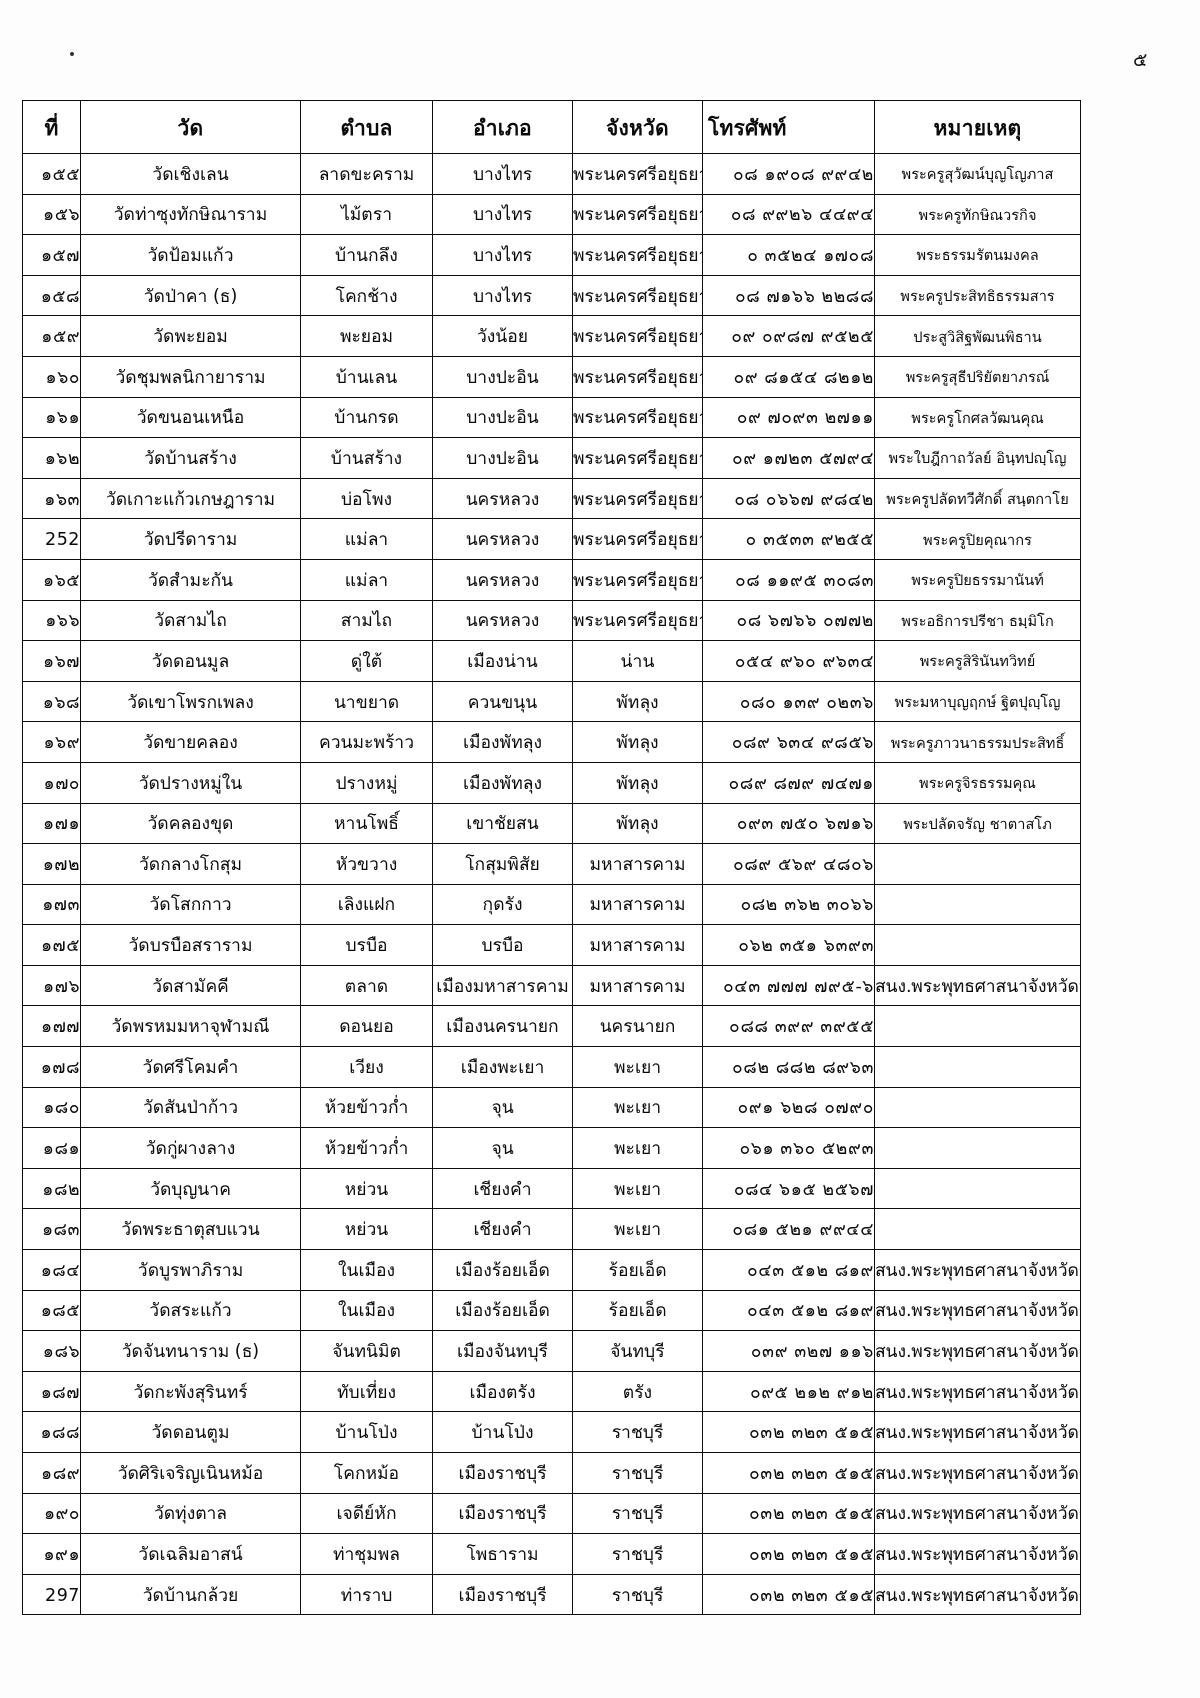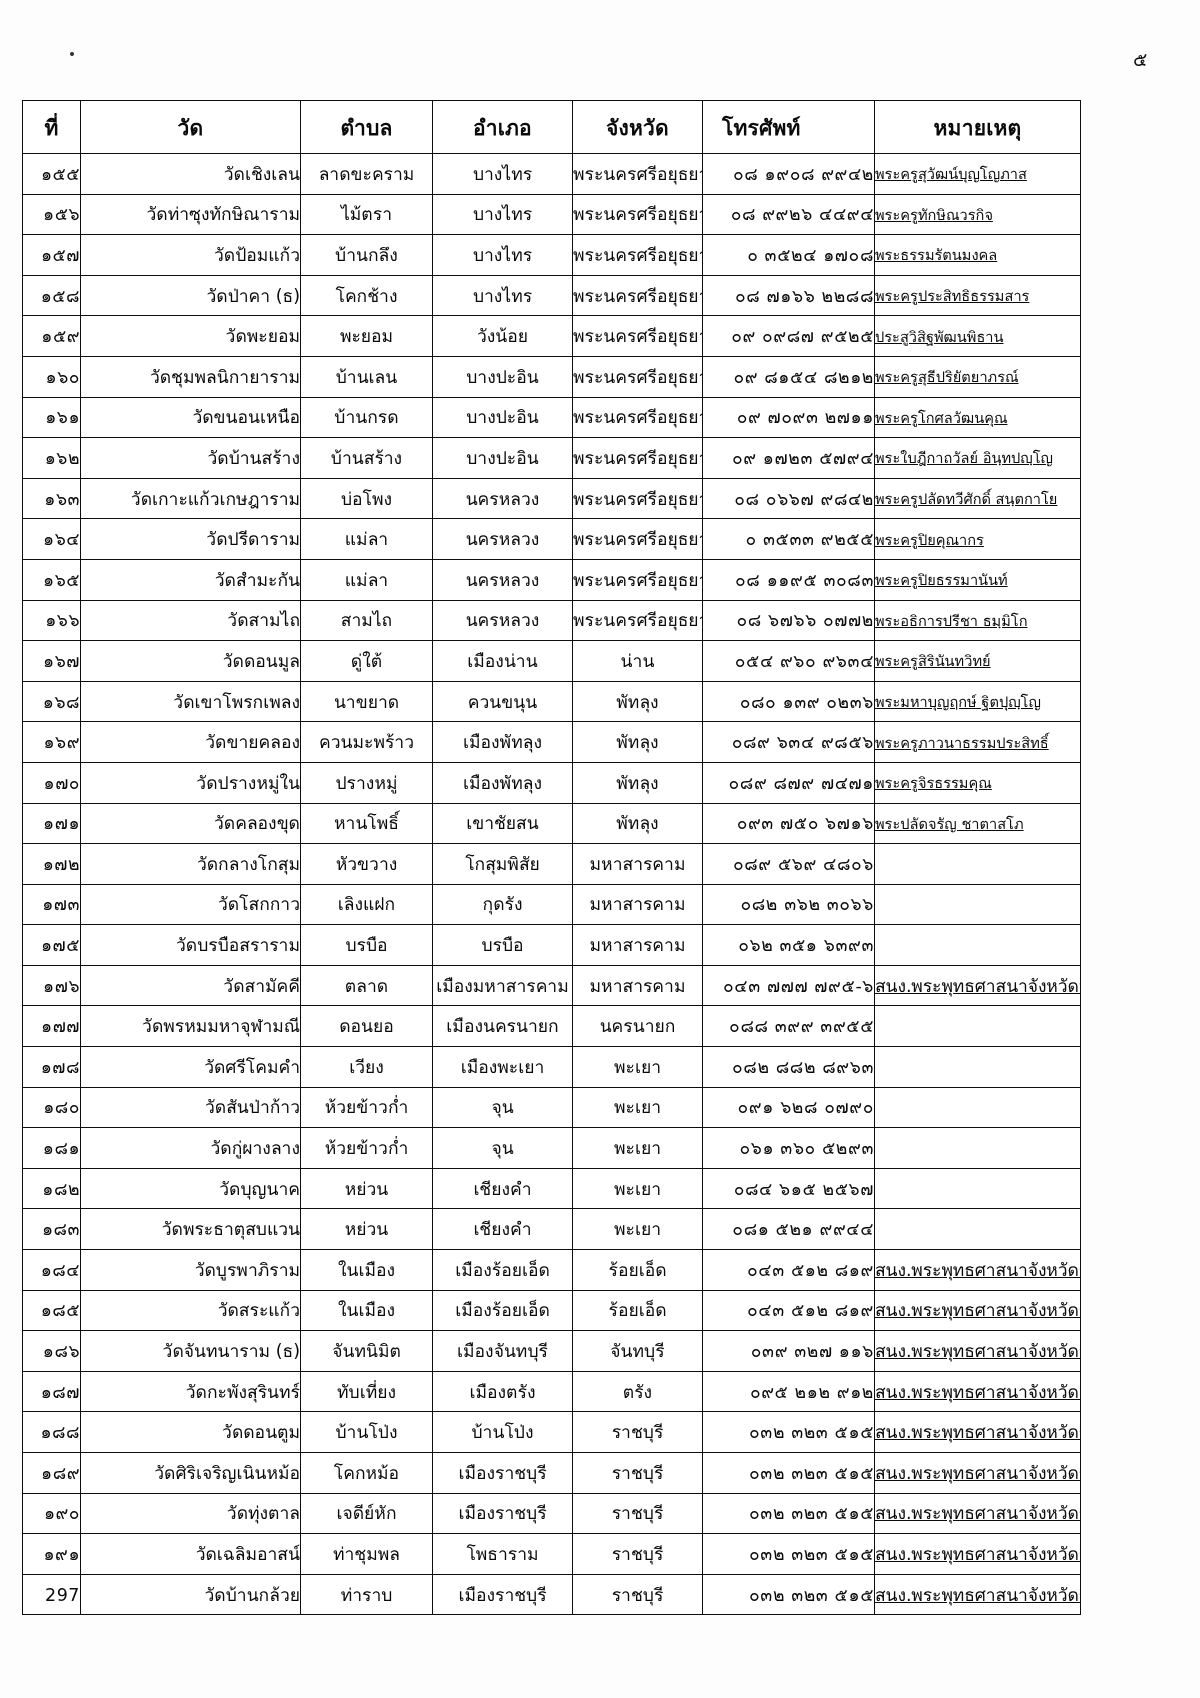--- a/index.html
+++ b/index.html
@@ -63,21 +63,21 @@
   }
   table.wat-table thead th {
     height: 52px;
     font-size: 21px;
     font-weight: 600;
     text-align: center;
     letter-spacing: 0.2px;
   }
   table.wat-table thead th.h-phone {
     text-align: left;
-    padding-left: 19px;
+    padding-left: 5px;
   }
   table.wat-table tbody td {
     height: 39.6px;
     font-size: 17.5px;
     font-weight: 500;
   }
   
   .col-no    { width: 58px; }
   .col-wat   { width: 220px; }
   .col-tambon{ width: 132px; }
@@ -85,42 +85,41 @@
   .col-prov  { width: 130px; }
   .col-phone { width: 172px; }
   .col-note  { width: 206px; }
 
   td.c-no {
     text-align: right;
     font-size: 17px;
     letter-spacing: 0.5px;
   }
   td.c-wat {
-    text-align: right;
+    text-align: center;
     padding-left: 6px;
     font-size: 17.5px;
     margin-left: 12px;
   }
   td.c-tambon, td.c-amphoe, td.c-prov {
     text-align: center;
     font-size: 17.5px;
   }
   td.c-phone {
     text-align: right;
     padding-left: 6px;
     font-size: 17px;
     letter-spacing: 0.6px;
   }
   td.c-note {
-    text-align: left;
+    text-align: center;
     padding-left: 5px;
     font-size: 13.2px;
     font-weight: 500;
     letter-spacing: -0.1px;
-    text-decoration: underline;
   }
   td.c-note.abbot {
     font-size: 14.6px;
     letter-spacing: 0px;
   }
 </style>
 </head>
 <body>
 
 <div class="page">
@@ -227,21 +226,21 @@
           <tr>
             <td class="c-no">๑๖๓</td>
             <td class="c-wat">วัดเกาะแก้วเกษฎาราม</td>
             <td class="c-tambon">บ่อโพง</td>
             <td class="c-amphoe">นครหลวง</td>
             <td class="c-prov">พระนครศรีอยุธยา</td>
             <td class="c-phone">๐๘ ๐๖๖๗ ๙๘๔๒</td>
             <td class="c-note abbot">พระครูปลัดทวีศักดิ์ สนฺตกาโย</td>
           </tr>
           <tr>
-            <td class="c-no">๑๖๔</td>
+            <td class="c-no">252</td>
             <td class="c-wat">วัดปรีดาราม</td>
             <td class="c-tambon">แม่ลา</td>
             <td class="c-amphoe">นครหลวง</td>
             <td class="c-prov">พระนครศรีอยุธยา</td>
             <td class="c-phone">๐ ๓๕๓๓ ๙๒๕๕</td>
             <td class="c-note abbot">พระครูปิยคุณากร</td>
           </tr>
           <tr>
             <td class="c-no">๑๖๕</td>
             <td class="c-wat">วัดสำมะกัน</td>

